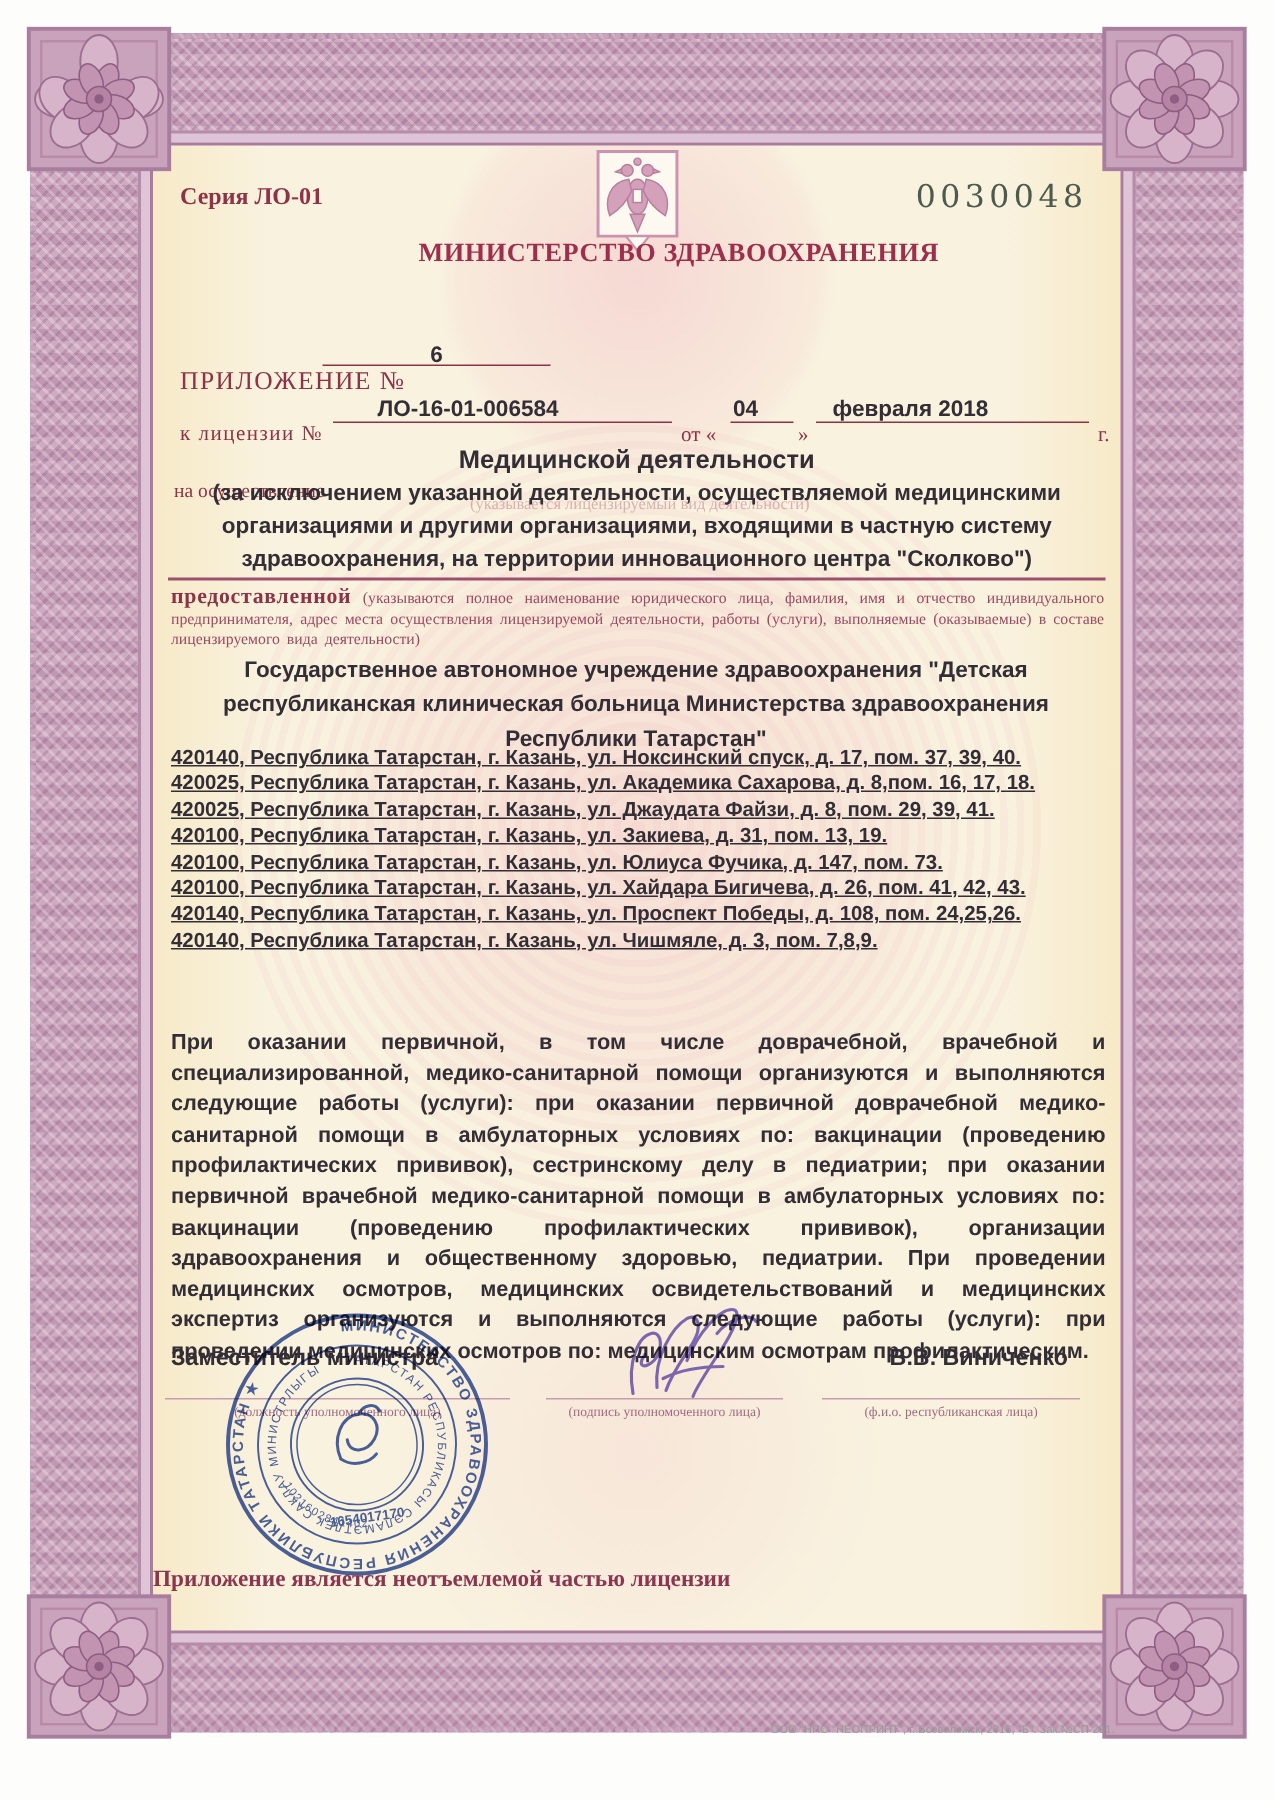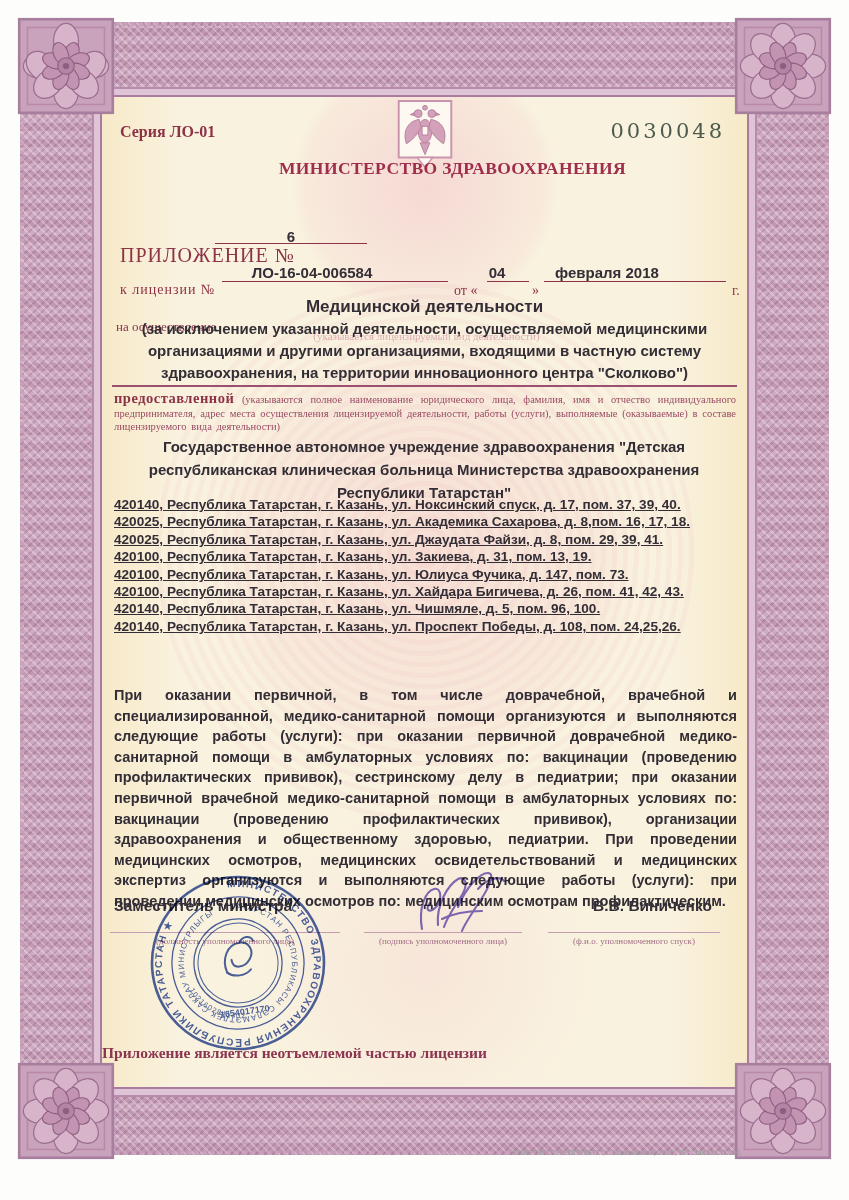--- a/index.html
+++ b/index.html
@@ -40,21 +40,21 @@
 
   
   .serif{font-family:"Liberation Serif",serif;}
   .maroon{color:#8d3247;}
   .crimson{color:#9e2e4c;}
   .dark{color:#332e36;}
   .series{left:18px;top:26px;font-size:16px;font-weight:bold;}
   .serial{right:22px;top:22px;font-family:"DejaVu Serif",serif;font-size:21px;letter-spacing:3px;color:#4c5b4e;}
   .ministry{left:0;width:100%;text-align:center;font-weight:bold;font-size:17.5px;letter-spacing:.4px;padding-left:28px;}
   .m1{top:61px;} .m2{top:86px;}
-  .appendix-label{left:18px;top:147px;font-size:20px;letter-spacing:1px;}
+  .appendix-label{left:18px;top:147px;font-size:17px;letter-spacing:1px;}
   .u-line{border-bottom:1.6px solid #8d3247;height:0;}
   .ul-appendix{left:113px;top:146px;width:152px;}
   .appendix-number{left:113px;top:131px;width:152px;text-align:center;font-weight:bold;font-size:15px;}
   .license-number{left:110px;top:167px;width:200px;text-align:center;font-weight:bold;font-size:15px;}
   .date-day{left:365px;top:167px;width:60px;text-align:center;font-weight:bold;font-size:15px;}
   .date-monthyear{left:430px;top:167px;width:150px;text-align:center;font-weight:bold;font-size:15px;}
   .license-label{left:18px;top:185px;font-size:14px;letter-spacing:1px;}
   .ul-license{left:120px;top:184px;width:226px;}
   .ot-label{left:352px;top:186px;font-size:14px;}
   .ul-day{left:385px;top:184px;width:42px;}
@@ -185,21 +185,21 @@
   </svg>
 
   <div class="abs serial">0030048</div>
 
   <div class="abs serif crimson ministry m1">МИНИСТЕРСТВО ЗДРАВООХРАНЕНИЯ</div>
 
   <div class="abs serif maroon appendix-label">ПРИЛОЖЕНИЕ №</div>
   <div class="abs dark appendix-number">6</div>
   <div class="abs u-line ul-appendix"></div>
 
-  <div class="abs dark license-number">ЛО-16-04-006584</div>
+  <div class="abs dark license-number">ЛО-16-01-006584</div>
   <div class="abs dark date-day">04</div>
   <div class="abs dark date-monthyear">февраля 2018</div>
 
   <div class="abs serif maroon license-label">к лицензии №</div>
   <div class="abs u-line ul-license"></div>
   <div class="abs serif maroon ot-label">от «</div>
   <div class="abs u-line ul-day"></div>
   <div class="abs serif maroon quote-close">»</div>
   <div class="abs u-line ul-year"></div>
   <div class="abs serif maroon year-suffix">г.</div>
@@ -218,32 +218,32 @@
 
   <div class="abs dark organization">Государственное автономное учреждение здравоохранения "Детская республиканская клиническая больница Министерства здравоохранения Республики Татарстан"</div>
 
   <div class="abs dark addresses">
     <div>420140, Республика Татарстан, г. Казань, ул. Ноксинский спуск, д. 17, пом. 37, 39, 40.</div>
     <div>420025, Республика Татарстан, г. Казань, ул. Академика Сахарова, д. 8,пом. 16, 17, 18.</div>
     <div>420025, Республика Татарстан, г. Казань, ул. Джаудата  Файзи, д. 8, пом. 29, 39, 41.</div>
     <div>420100, Республика Татарстан, г. Казань, ул. Закиева, д. 31, пом. 13, 19.</div>
     <div>420100, Республика Татарстан, г. Казань, ул. Юлиуса Фучика, д. 147, пом. 73.</div>
     <div>420100, Республика Татарстан, г. Казань, ул. Хайдара Бигичева, д. 26, пом. 41, 42, 43.</div>
-    <div>420140, Республика Татарстан, г. Казань, ул. Чишмяле, д. 5, пом. 96, 100.</div>
     <div>420140, Республика Татарстан, г. Казань, ул. Проспект Победы, д. 108, пом. 24,25,26.</div>
+    <div>420140, Республика Татарстан, г. Казань, ул. Чишмяле, д. 3, пом. 7,8,9.</div>
   </div>
 
   <div class="abs dark works">При оказании первичной, в том числе доврачебной, врачебной и специализированной, медико-санитарной помощи организуются и выполняются следующие работы (услуги): при оказании первичной доврачебной медико-санитарной помощи в амбулаторных условиях по: вакцинации (проведению профилактических прививок), сестринскому делу в педиатрии; при оказании первичной врачебной медико-санитарной помощи в амбулаторных условиях по: вакцинации (проведению профилактических прививок), организации здравоохранения и общественному здоровью, педиатрии. При проведении медицинских осмотров, медицинских освидетельствований и медицинских экспертиз организуются и выполняются следующие работы (услуги): при проведении медицинских осмотров по: медицинским осмотрам профилактическим.</div>
 
   <div class="abs dark sig-position">Заместитель министра</div>
   <div class="abs dark sig-name">В.В. Виниченко</div>
 
   <div class="abs serif cap cap1">(должность уполномоченного лица)</div>
   <div class="abs serif cap cap2">(подпись уполномоченного лица)</div>
-  <div class="abs serif cap cap3">(ф.и.о. уполномоченного спуск)</div>
+  <div class="abs serif cap cap3">(ф.и.о. республиканская лица)</div>
 
   <svg class="abs signature-svg" viewBox="0 0 112 72">
     <g fill="none" stroke="#6a55c0" stroke-width="2.1" stroke-linecap="round" opacity=".85">
       <path d="M14 62 C10 40 18 24 26 22 C34 20 34 34 28 40 C22 46 16 44 22 36"></path>
       <path d="M30 58 C28 38 40 18 50 12 C58 8 60 18 54 28 C48 38 40 48 36 60"></path>
       <path d="M50 40 C58 20 72 6 80 6 C88 6 80 22 72 34 C64 46 56 58 54 64"></path>
       <path d="M70 22 C78 12 92 8 96 14"></path>
       <path d="M34 52 C46 46 62 44 74 44"></path>
     </g>
   </svg>

